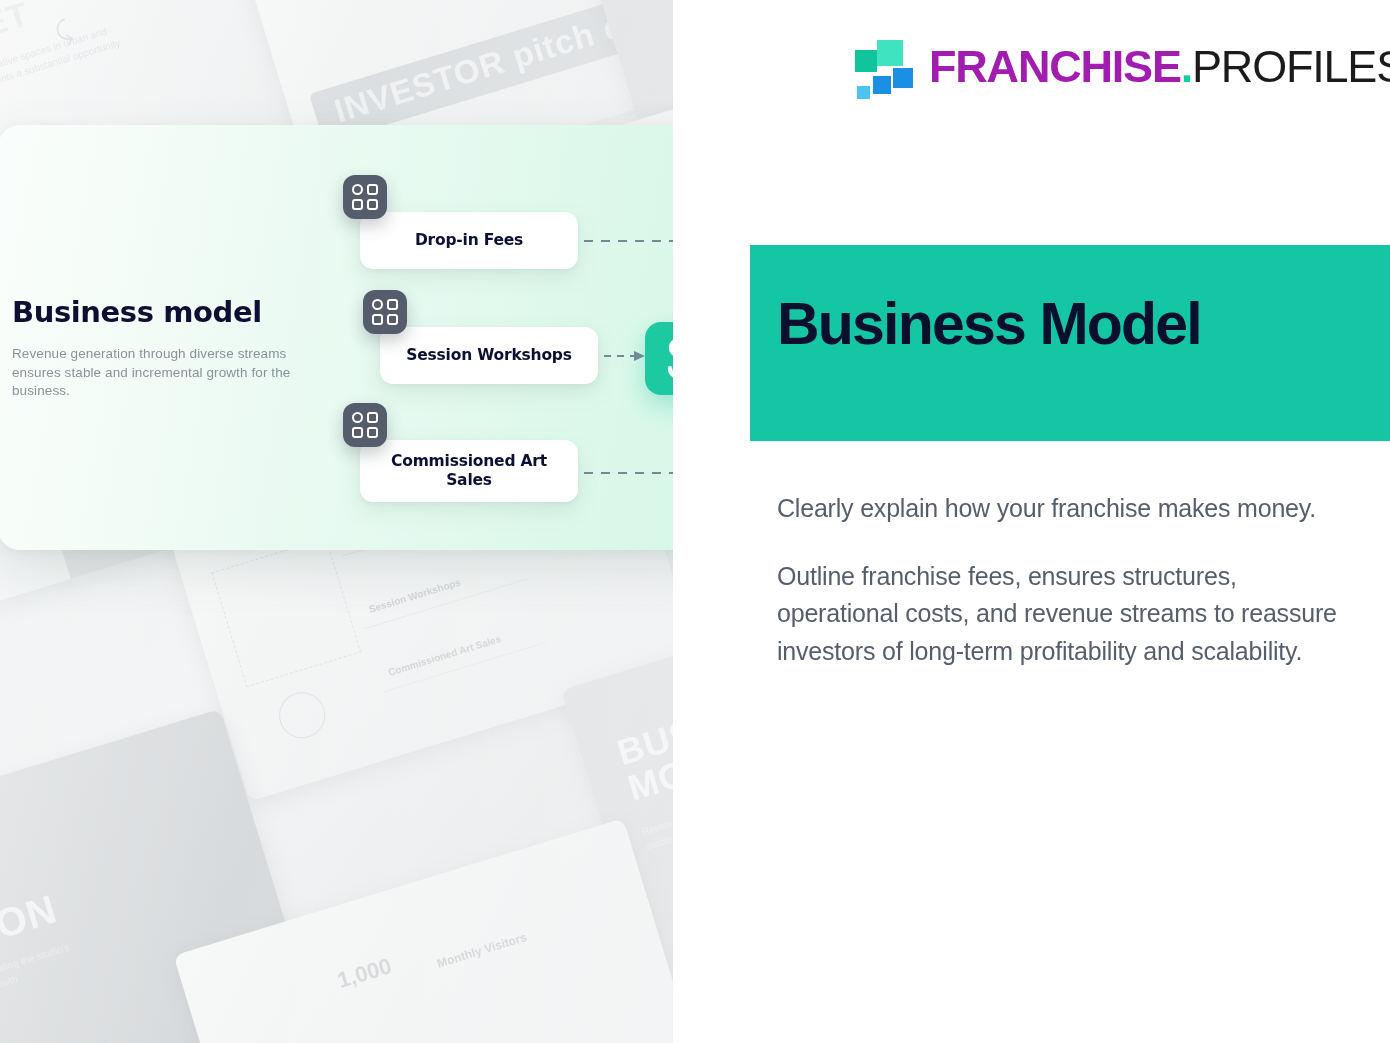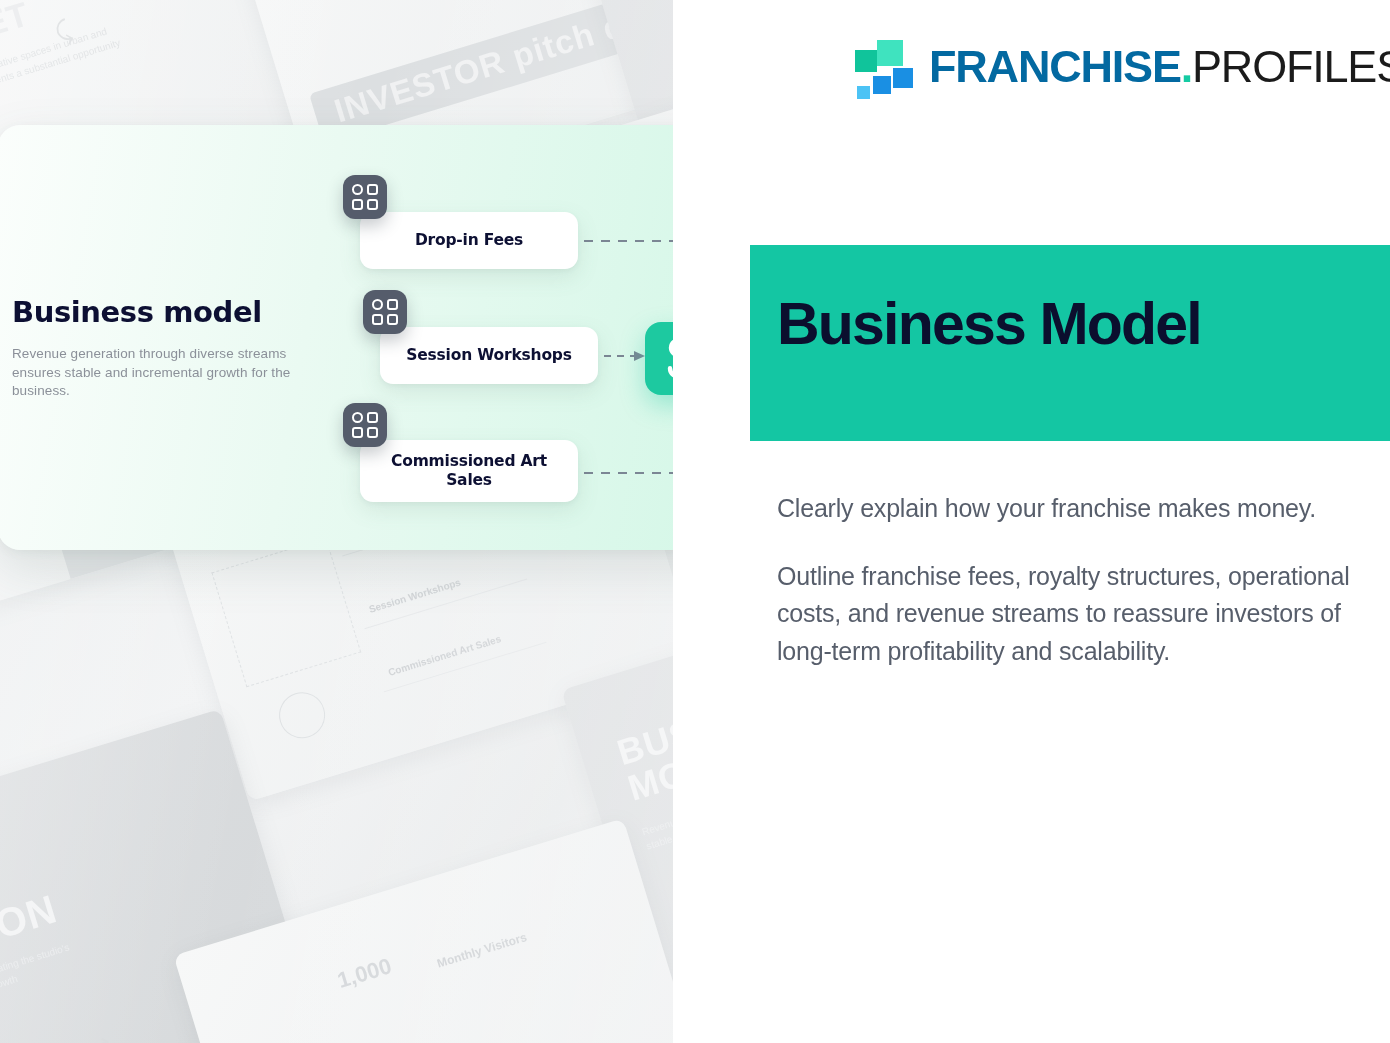--- a/index.html
+++ b/index.html
@@ -139,21 +139,21 @@
   .lm1{ left:22px; top:2px;  width:26px; height:26px; background:#3fe3bf; }
   .lm2{ left:0px;  top:12px; width:22px; height:22px; background:#10c49b; }
   .lm3{ left:38px; top:30px; width:20px; height:20px; background:#1a8fe3; }
   .lm4{ left:18px; top:38px; width:18px; height:18px; background:#1a8fe3; }
   .lm5{ left:2px;  top:48px; width:13px; height:13px; background:#4cc3f5; }
 
   .logo-text{
     font-family:"Liberation Sans", sans-serif;
     font-size:45px; letter-spacing:-1.2px; white-space:nowrap; line-height:1;
   }
-  .logo-text .b{ font-weight:700; color:#0369a1; }
+  .logo-text .b{ font-weight:700; color:#a21caf; }
   .logo-text .dot{ font-weight:700; color:#15cba3; }
   .logo-text .l{ font-weight:400; color:#1b1b1b; }
 
   .banner{
     position:absolute; left:77px; top:245px; width:640px; height:196px;
     background:#14c6a3;
   }
   .banner-title{
     position:absolute; left:27px; top:50px;
     font-family:"Liberation Sans", sans-serif;
@@ -305,15 +305,15 @@
       <span class="b">FRANCHISE</span><span class="dot">.</span><span class="l">PROFILES</span>
     </div>
   </div>
 
   <div class="banner">
     <div class="banner-title">Business Model</div>
   </div>
 
   <div class="body-copy">
     <p>Clearly explain how your franchise makes money.</p>
-    <p>Outline franchise fees, royalty structures, operational costs, and revenue streams to reassure investors of long-term profitability and scalability.</p>
+    <p>Outline franchise fees, ensures structures, operational costs, and revenue streams to reassure investors of long-term profitability and scalability.</p>
   </div>
 </div>
 
 </body></html>

